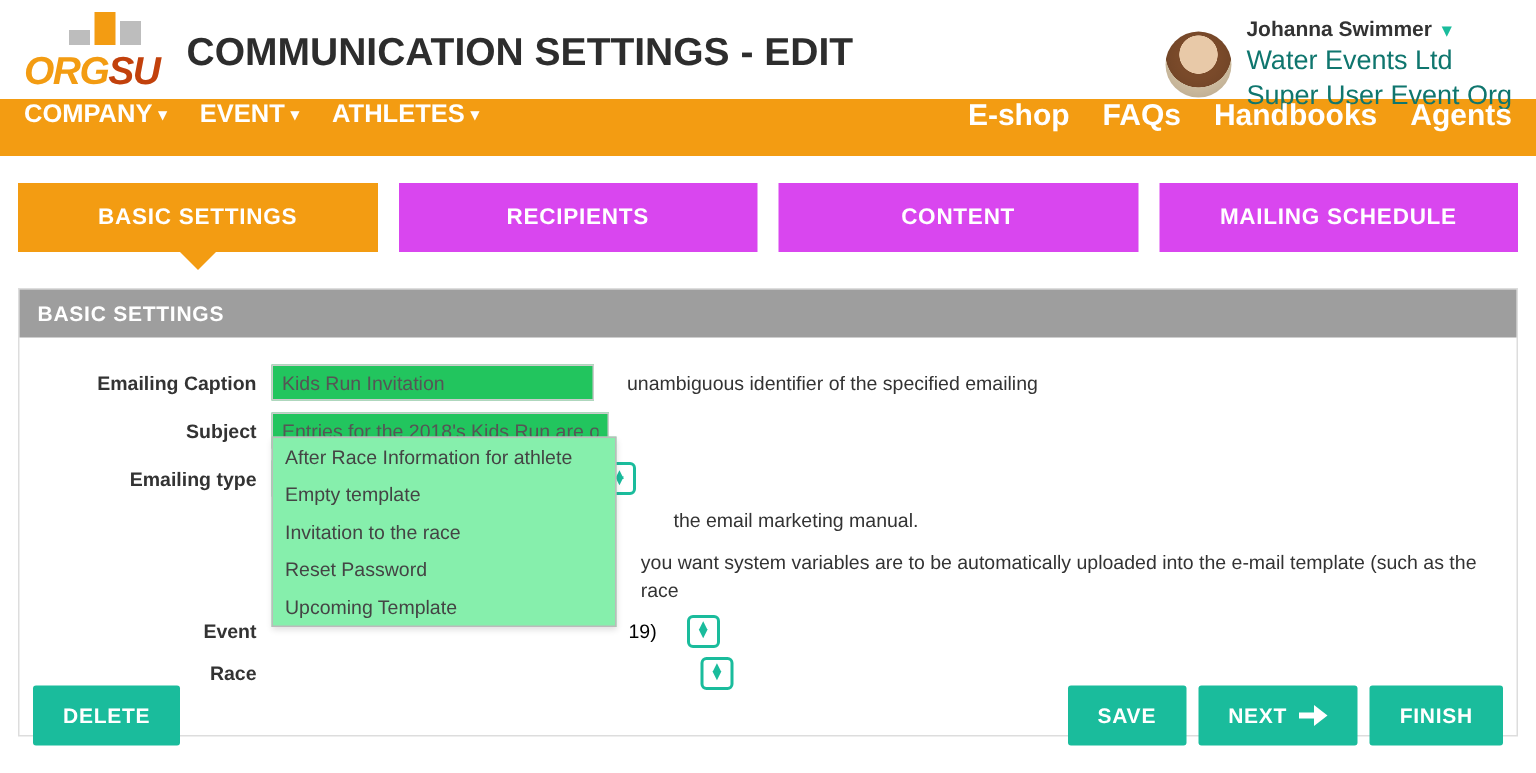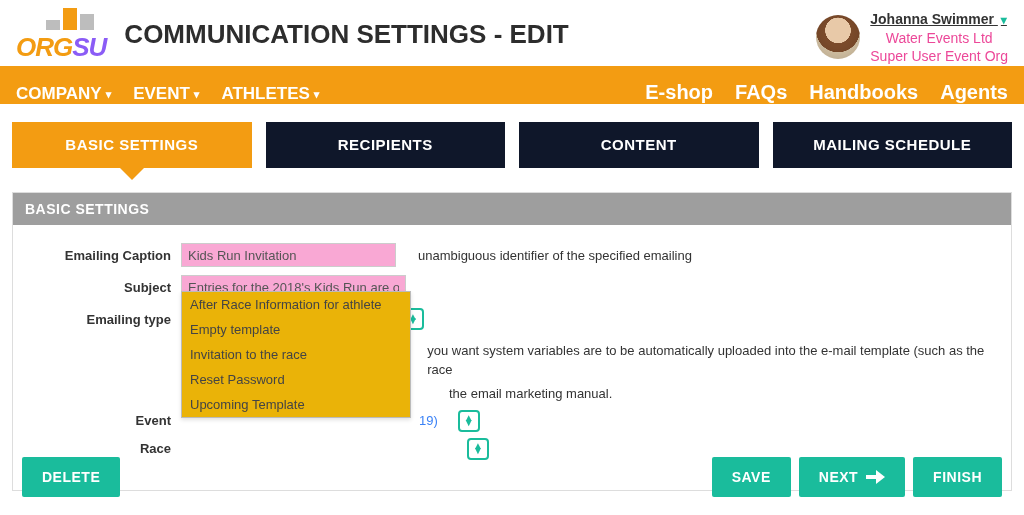--- a/index.html
+++ b/index.html
@@ -41,21 +41,21 @@
   .logo-blocks .b2 { width: 14px; height: 22px; background: #f39c12; }
   .logo-blocks .b3 { width: 14px; height: 16px; background: #bdbdbd; }
   .logo-text {
     font-weight: 900;
     font-style: italic;
     font-size: 26px;
     letter-spacing: -1px;
     margin-top: 2px;
   }
   .logo-text .o1 { color: #f39c12; }
-  .logo-text .o2 { color: #8b5cf6; }
+  .logo-text .o2 { color: #c2410c; }
   .page-title {
     font-size: 26px;
     font-weight: 900;
     letter-spacing: 0px;
     color: #2d2d2d;
     font-family: 'Arial Black', Arial, sans-serif;
     text-transform: uppercase;
   }
   .user-area {
     display: flex;
@@ -69,47 +69,47 @@
     background: radial-gradient(circle at 50% 35%, #e8c9a8 0 35%, #7a4a2a 36% 60%, #d5c3a5 61% 100%);
     position: relative;
     overflow: hidden;
   }
   .avatar::after{
     content:"";
     position:absolute; inset:0;
     background: radial-gradient(circle at 50% 40%, rgba(0,0,0,0) 0 40%, rgba(0,0,0,0.15) 100%);
   }
   .user-lines { line-height: 1.3; }
-  .user-name { font-weight: 700; color: #333; font-size: 14px; text-decoration: underline; }
+  .user-name { font-weight: 700; color: #333; font-size: 14px; }
   .user-name .chev { color: #1abc9c; font-size: 12px; margin-left: 3px;}
-  .user-org { color: #ec4899; font-size: 14px; text-align: center; }
+  .user-org { color: #0f766e; font-size: 18px; }
 
   .main-nav {
     background: #f39c12;
     height: 38px;
     display: flex;
-    align-items: flex-end;
+    align-items: flex-start;
     justify-content: space-between;
     padding: 0 16px;
     color: #fff;
   }
   .main-nav .left, .main-nav .right { display: flex; gap: 22px; align-items: center; }
   .main-nav .nav-item { font-weight: 700; font-size: 17px; cursor: pointer; display:flex; align-items:center; gap:4px;}
   .main-nav .nav-item .chev { font-size: 11px; }
   .main-nav .right .nav-link { font-weight: 700; font-size: 20px; cursor: pointer; }
 
   .tabs-row {
     display: flex;
     gap: 14px;
     padding: 18px 12px 0 12px;
   }
   .tab {
     flex: 1;
     height: 46px;
-    background: #0f172a;
+    background: #d946ef;
     color: #fff;
     font-weight: 800;
     font-size: 15px;
     text-align: center;
     line-height: 46px;
     cursor: pointer;
     position: relative;
     letter-spacing: 0.5px;
   }
   .tab.active { background: #f39c12; }
@@ -154,21 +154,21 @@
     font-weight: 700;
     font-size: 13px;
     color: #333;
     padding-right: 10px;
   }
   .txt-input {
     border: 1px solid #ccc;
     height: 24px;
     padding: 3px 6px;
     font-size: 13px;
-    background: #f9a8d4;
+    background: #22c55e;
     color: #555;
   }
   .w210 { width: 215px; }
   .w260 { width: 225px; }
   .hint {
     margin-left: 22px;
     color: #333;
     font-size: 13px;
   }
   .spinner-btn {
@@ -188,29 +188,29 @@
   .long-hint {
     margin-left: 10px;
     color: #333;
     font-size: 13px;
     line-height: 1.45;
     padding-top: 3px;
   }
   .partial-label { width: 150px; text-align:right; font-weight:700; padding-right:10px;}
   .partial-row { display:flex; align-items:center; margin-bottom:6px;}
   .partial-field-gap { width: 238px; }
-  .partial-row .rest { color:#3b82f6; }
+  .partial-row .rest { color:#000000; }
 
   
   .dropdown {
     position: absolute;
     left: 168px;
     top: 66px;
     width: 230px;
-    background: #eab308;
+    background: #86efac;
     border: 1px solid #bbb;
     box-shadow: 0 2px 4px rgba(0,0,0,0.12);
     z-index: 5;
   }
   .dropdown .dd-item {
     padding: 5px 8px;
     font-size: 13px;
     color: #444;
     cursor: pointer;
   }
@@ -332,27 +332,27 @@
     </div>
 
     <div class="dropdown">
       <div class="dd-item">After Race Information for athlete</div>
       <div class="dd-item">Empty template</div>
       <div class="dd-item">Invitation to the race</div>
       <div class="dd-item">Reset Password</div>
       <div class="dd-item">Upcoming Template</div>
     </div>
 
+    <div class="partial-row" style="margin-top:-4px;">
+      <div style="width:400px"></div>
+      <div class="long-hint" style="margin-left:18px">the email marketing manual.</div>
+    </div>
     <div class="partial-row">
       <div style="width:400px"></div>
       <div class="long-hint">you want system variables are to be automatically uploaded into the e-mail template (such as the race</div>
-    </div>
-    <div class="partial-row" style="margin-top:-4px;">
-      <div style="width:400px"></div>
-      <div class="long-hint" style="margin-left:18px">the email marketing manual.</div>
     </div>
 
     <div class="partial-row" style="margin-top:2px;">
       <div class="partial-label">Event</div>
       <div class="partial-field-gap"></div>
       <span class="rest">19)</span>
       <div class="spinner-btn" style="margin-left:20px;">
         <span>▲</span>
         <span>▼</span>
       </div>

